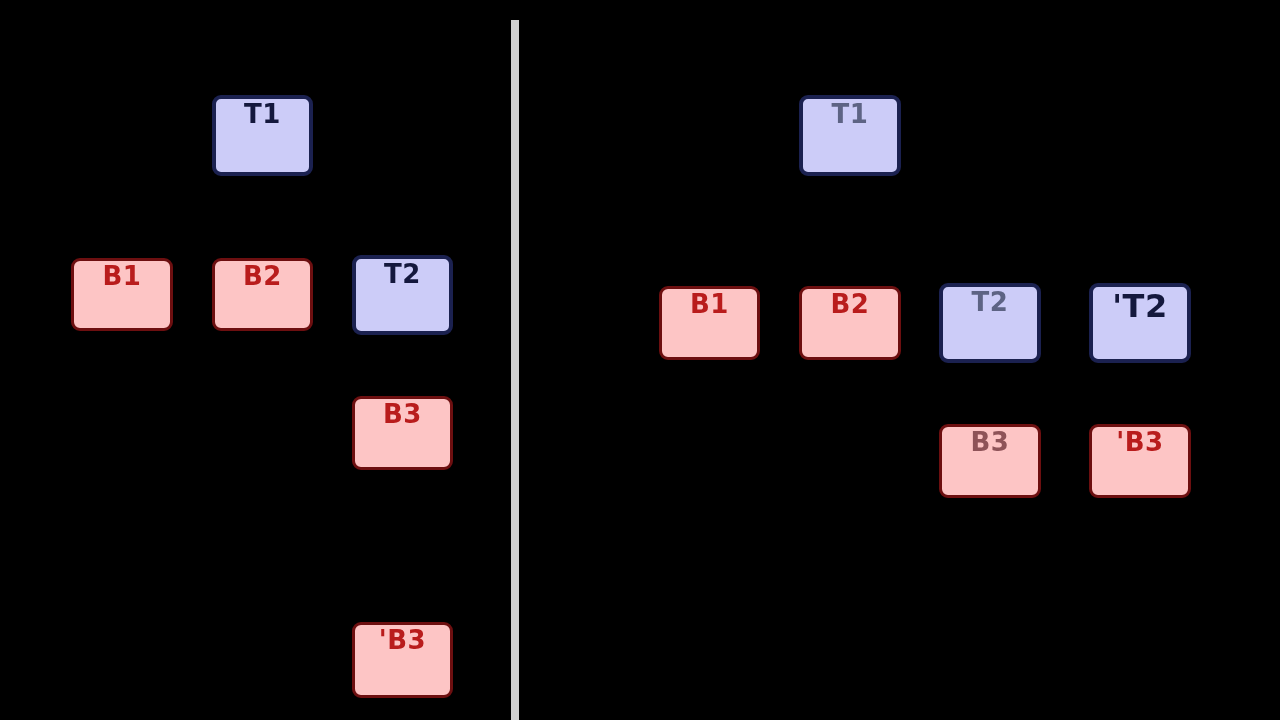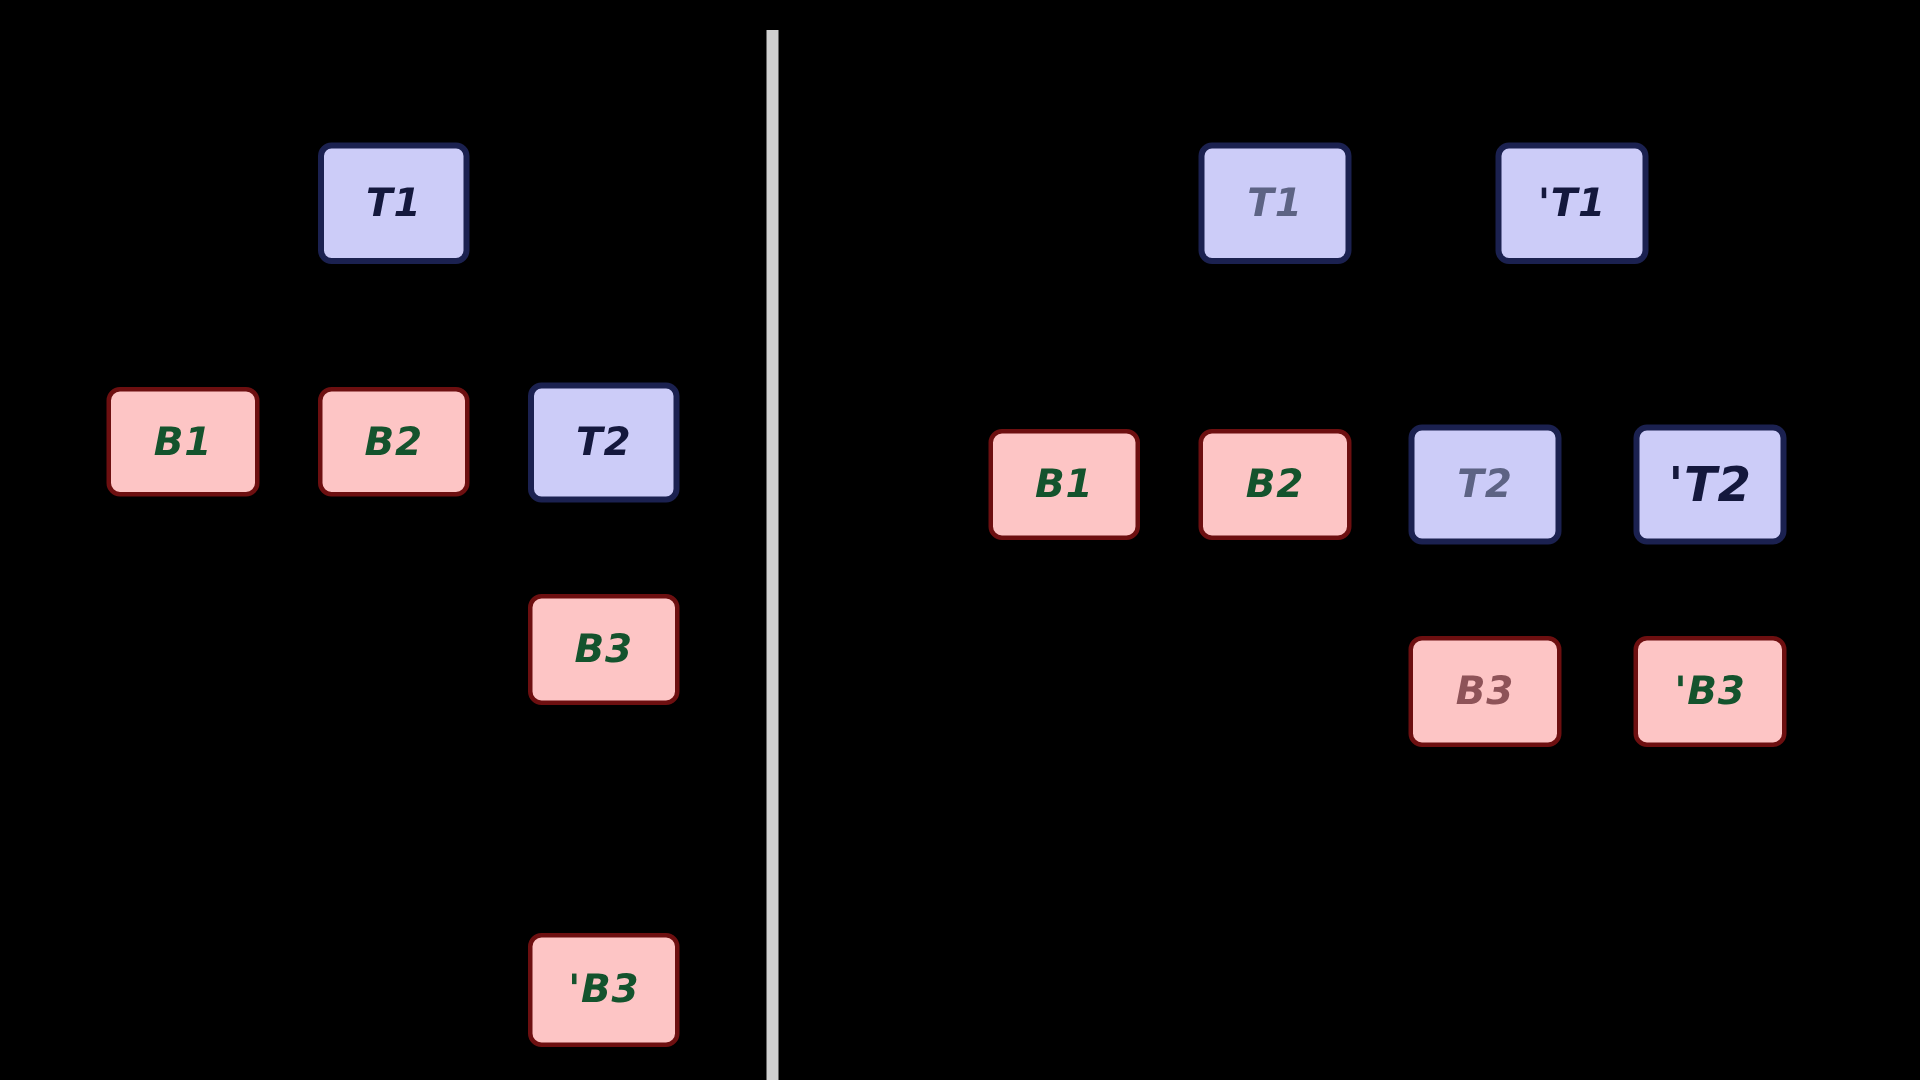--- a/index.html
+++ b/index.html
@@ -40,46 +40,44 @@
     top: 20px;
     width: 8px;
     height: 700px;
     background: #d0d0d0;
   }
 
   .node {
     position: absolute;
     box-sizing: border-box;
     display: flex;
-    align-items: center;
     justify-content: center;
     border-radius: 9px;
     border-style: solid;
     font-weight: bold;
     letter-spacing: 0.5px;
     white-space: nowrap;
     user-select: none;
-    font-style: italic;
   }
 
   
   .node.blue {
     background: #ccccf8;
     border-color: #1b2150;
     color: #14183d;
   }
   .node.blue.faded {
     color: #5d6384;
   }
 
   
   .node.pink {
     background: #fdc5c5;
     border-color: #6d0f10;
-    color: #14532d;
+    color: #b91c1c;
   }
   .node.pink.faded {
     color: #8e5358;
   }
 
   
   .node.bw3 { border-width: 3px; }
   .node.bw4 { border-width: 4px; }
 </style>
 </head>
@@ -107,23 +105,20 @@
     </div>
     <div class="node pink bw3" style="left: 352px; top: 396px; width: 101px; height: 74px; font-size: 26px;">
       <span>B3</span>
     </div>
     <div class="node pink bw3" style="left: 352px; top: 622px; width: 101px; height: 76px; font-size: 26px;">
       <span>'B3</span>
     </div>
     <div class="node blue faded bw4" style="left: 799px; top: 95px; width: 102px; height: 81px; font-size: 26px;">
       <span>T1</span>
     </div>
-    <div class="node blue bw4" style="left: 997px; top: 95px; width: 102px; height: 81px; font-size: 26px;">
-      <span>'T1</span>
-    </div>
     <div class="node pink bw3" style="left: 659px; top: 286px; width: 101px; height: 74px; font-size: 26px;">
       <span>B1</span>
     </div>
     <div class="node pink bw3" style="left: 799px; top: 286px; width: 102px; height: 74px; font-size: 26px;">
       <span>B2</span>
     </div>
     <div class="node blue faded bw4" style="left: 939px; top: 283px; width: 102px; height: 80px; font-size: 26px;">
       <span>T2</span>
     </div>
     <div class="node blue bw4" style="left: 1089px; top: 283px; width: 102px; height: 80px; font-size: 32px;">

